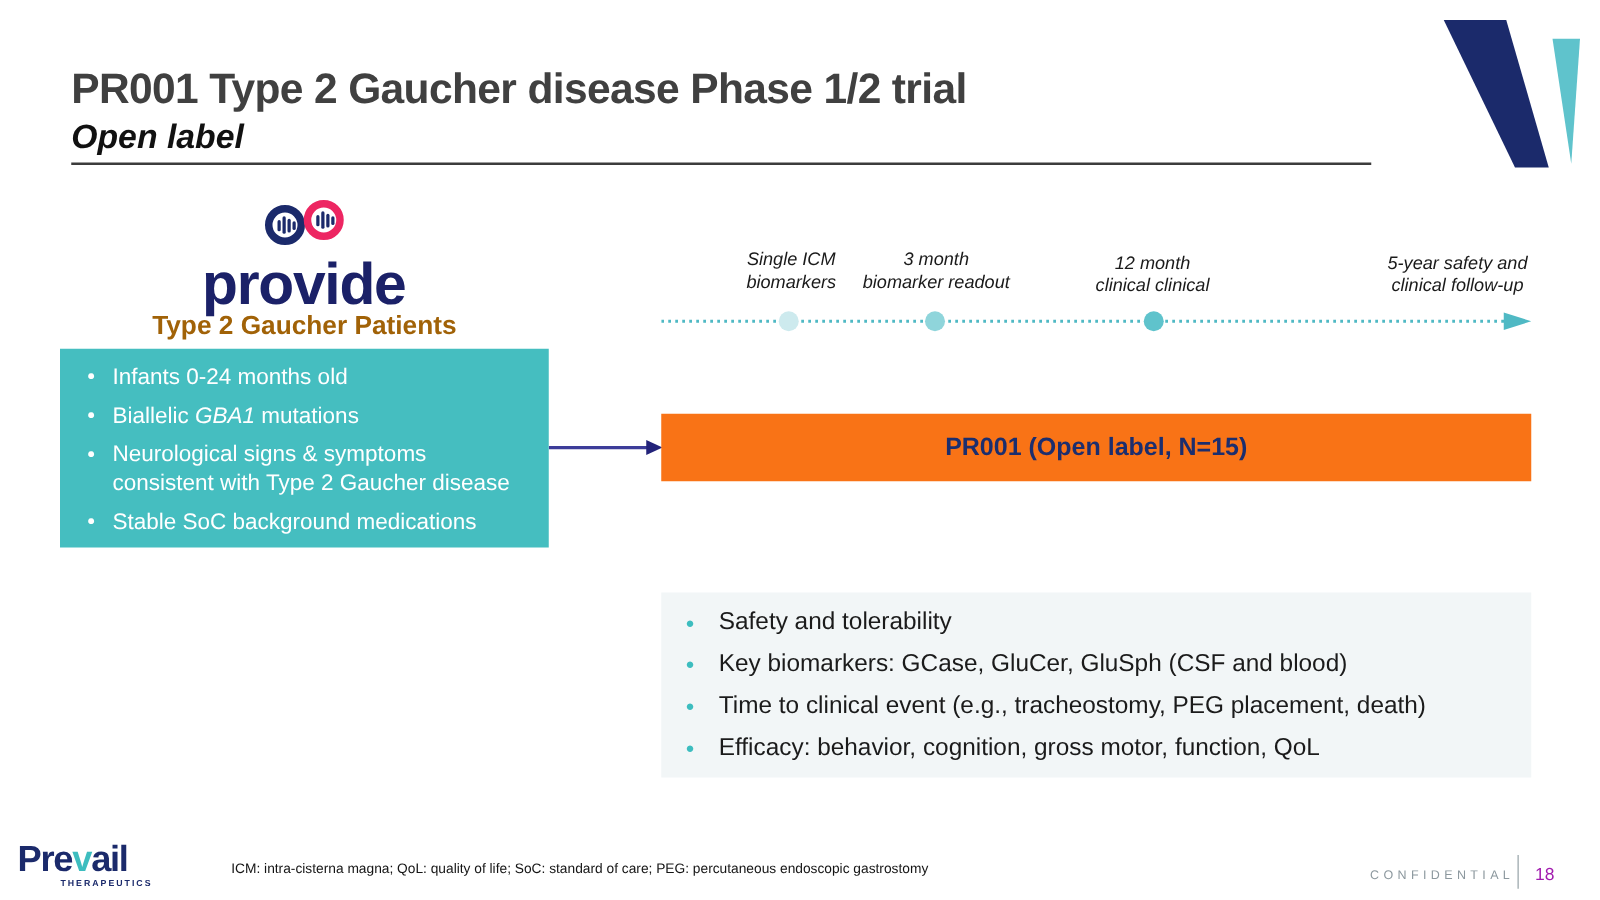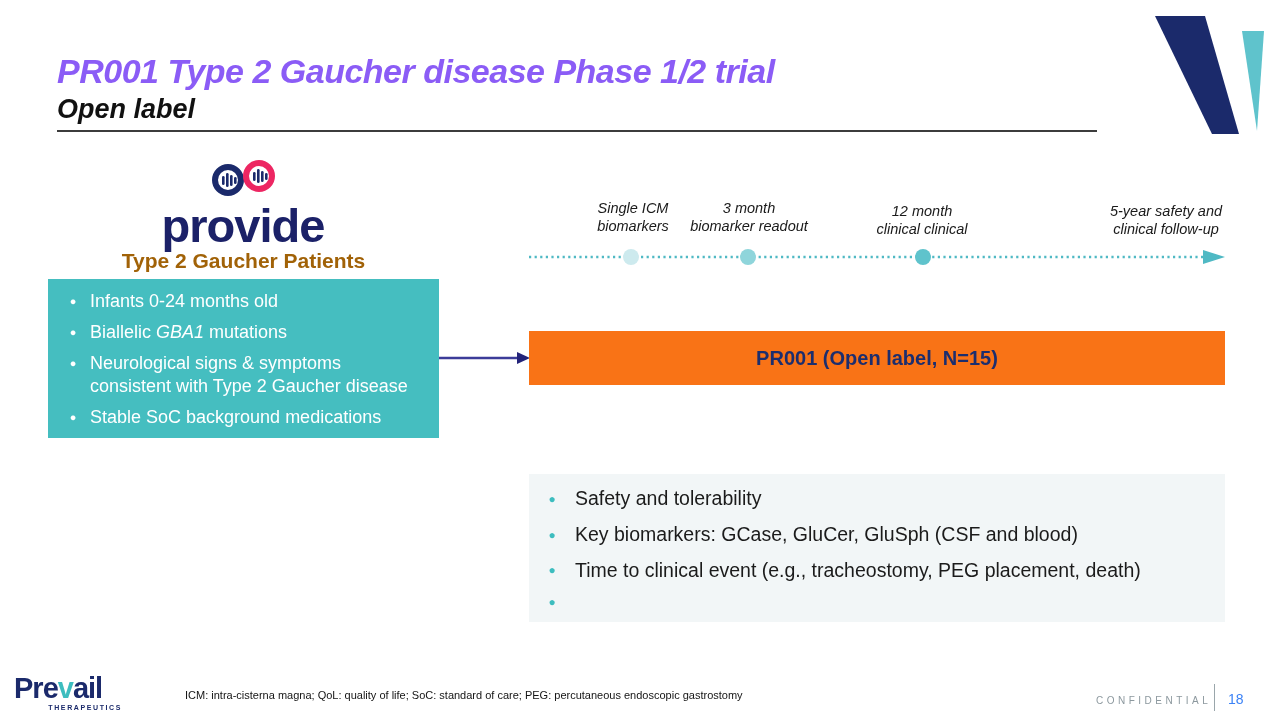--- a/index.html
+++ b/index.html
@@ -1,21 +1,21 @@
 <!DOCTYPE html>
 <html><head>
 <meta charset="utf-8">
 <style>
   * { margin:0; padding:0; box-sizing:border-box; }
   html,body { width:1280px; height:720px; }
   body { font-family:"Liberation Sans", sans-serif; background:#ffffff; }
   #slide { position:relative; width:1280px; height:720px; background:#ffffff; overflow:hidden; }
 
   
-  .title { position:absolute; left:57px; top:52px; font-size:34px; font-weight:bold; color:#8b5cf6; letter-spacing:-0.5px; white-space:nowrap;font-style:italic; }
+  .title { position:absolute; left:57px; top:52px; font-size:34px; font-weight:bold; color:#404040; letter-spacing:-0.5px; white-space:nowrap; }
   .subtitle { position:absolute; left:57px; top:94px; font-size:27px; font-weight:bold; font-style:italic; color:#111111; }
   .title-rule { position:absolute; left:57px; top:130px; width:1040px; height:0; border-top:2px solid #3c3c3c; }
   .v-logo { position:absolute; left:1152px; top:13px; }
 
   
   .provide-block { position:absolute; left:118px; top:156px; width:250px; text-align:center; }
   .provide-word { font-size:47px; font-weight:800; color:#1b2168; letter-spacing:-1px; line-height:1.0; margin-top:-2px; }
   .patients-heading { position:absolute; left:48px; top:249px; width:391px; text-align:center; font-size:21px; font-weight:bold; color:#a16207; }
 
   .criteria-box { position:absolute; left:48px; top:279px; width:391px; height:159px; background:#45bec0; padding:11px 10px 10px 8px; }
@@ -49,21 +49,21 @@
   .endpoint-item .bullet { flex:0 0 46px; text-align:center; font-size:12px; color:#3dbdbf; }
 
   
   .prevail-logo { position:absolute; left:14px; top:674px; width:108px; text-align:left; }
   .prevail-word { font-size:29px; font-weight:800; letter-spacing:-1px; color:#1b2a6b; line-height:1; }
   .prevail-word .teal-v { color:#3dbdbf; }
   .prevail-sub { font-size:7px; font-weight:bold; letter-spacing:1.6px; color:#1b2a6b; text-align:right; margin-top:1px; }
   .footnote { position:absolute; left:185px; top:689px; font-size:11px; color:#141414; }
   .confidential { position:absolute; left:1096px; top:695px; font-size:10px; letter-spacing:3.5px; color:#8c989e; }
   .page-divider { position:absolute; left:1214px; top:684px; width:1px; height:27px; background:#9aa6ab; }
-  .page-number { position:absolute; left:1228px; top:691px; font-size:14px; color:#3b82f6; }
+  .page-number { position:absolute; left:1228px; top:691px; font-size:14px; color:#a21caf; }
 </style>
 </head>
 <body>
 
 <div id="slide">
 
   <div class="title">PR001 Type 2 Gaucher disease Phase 1/2 trial</div>
   <div class="subtitle">Open label</div>
   <div class="title-rule"></div>
 
@@ -163,20 +163,21 @@
       <li class="endpoint-item">
         <span class="bullet">●</span>
         <span>Key biomarkers: GCase, GluCer, GluSph (CSF and blood)</span>
       </li>
       <li class="endpoint-item">
         <span class="bullet">●</span>
         <span>Time to clinical event (e.g., tracheostomy, PEG placement, death)</span>
       </li>
       <li class="endpoint-item">
         <span class="bullet">●</span>
+        <span>Efficacy: behavior, cognition, gross motor, function, QoL</span>
       </li>
     </ul>
   </div>
 
   <div class="prevail-logo">
     <div class="prevail-word"><span>Pre</span><span class="teal-v">v</span><span>ail</span></div>
     <div class="prevail-sub">THERAPEUTICS</div>
   </div>
   <div class="footnote">ICM: intra-cisterna magna; QoL: quality of life; SoC: standard of care; PEG: percutaneous endoscopic gastrostomy</div>
   <div class="confidential">CONFIDENTIAL</div>

